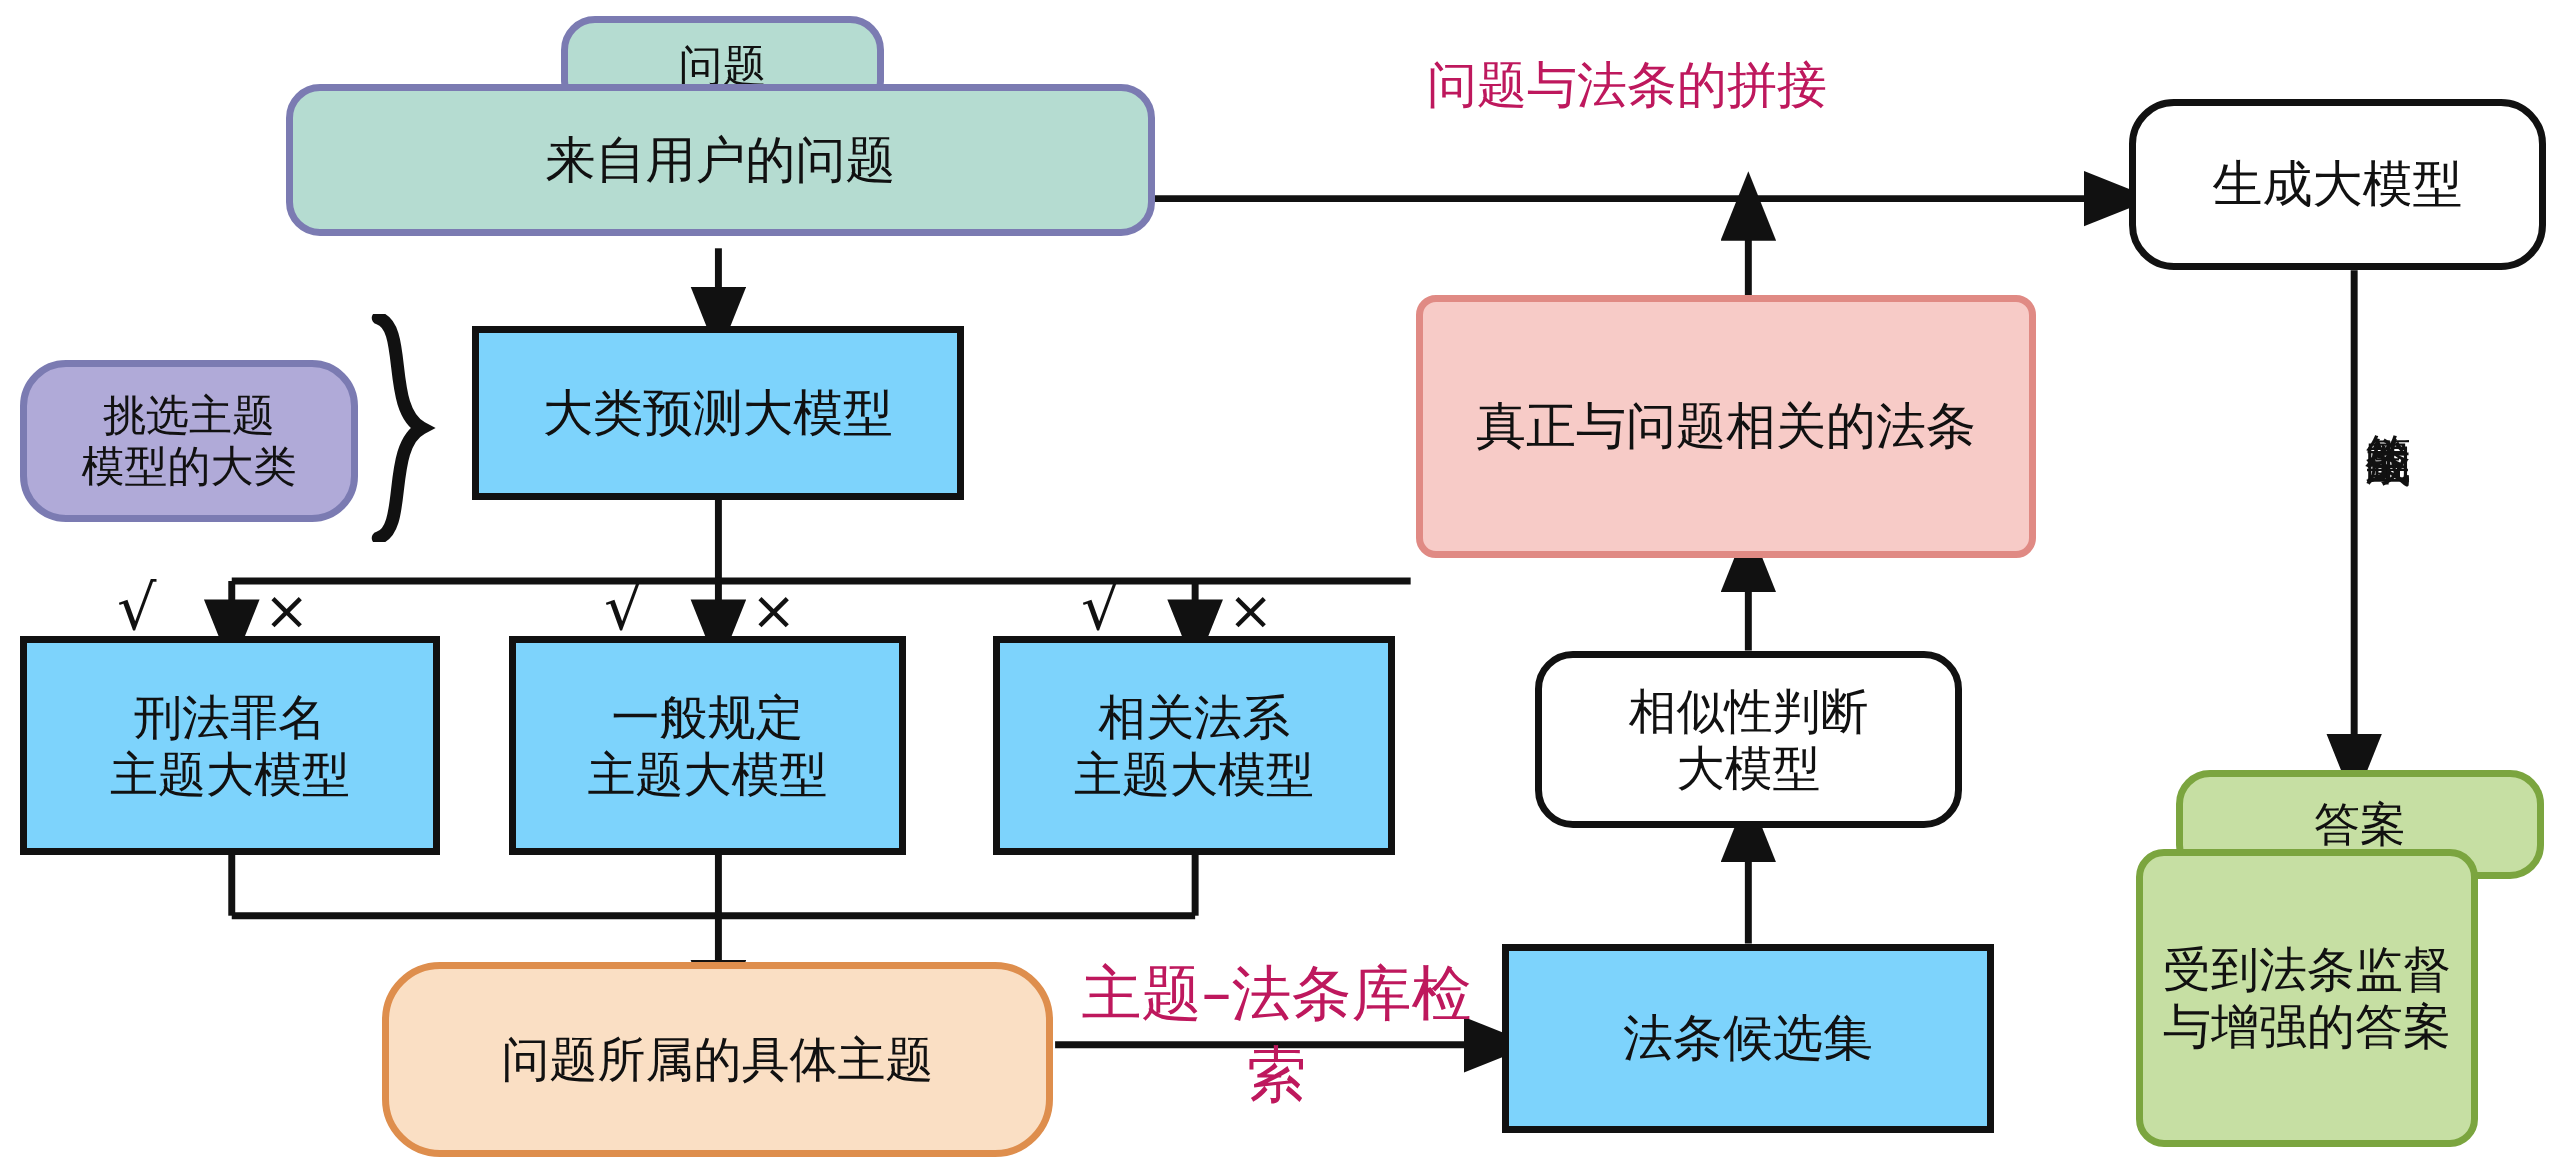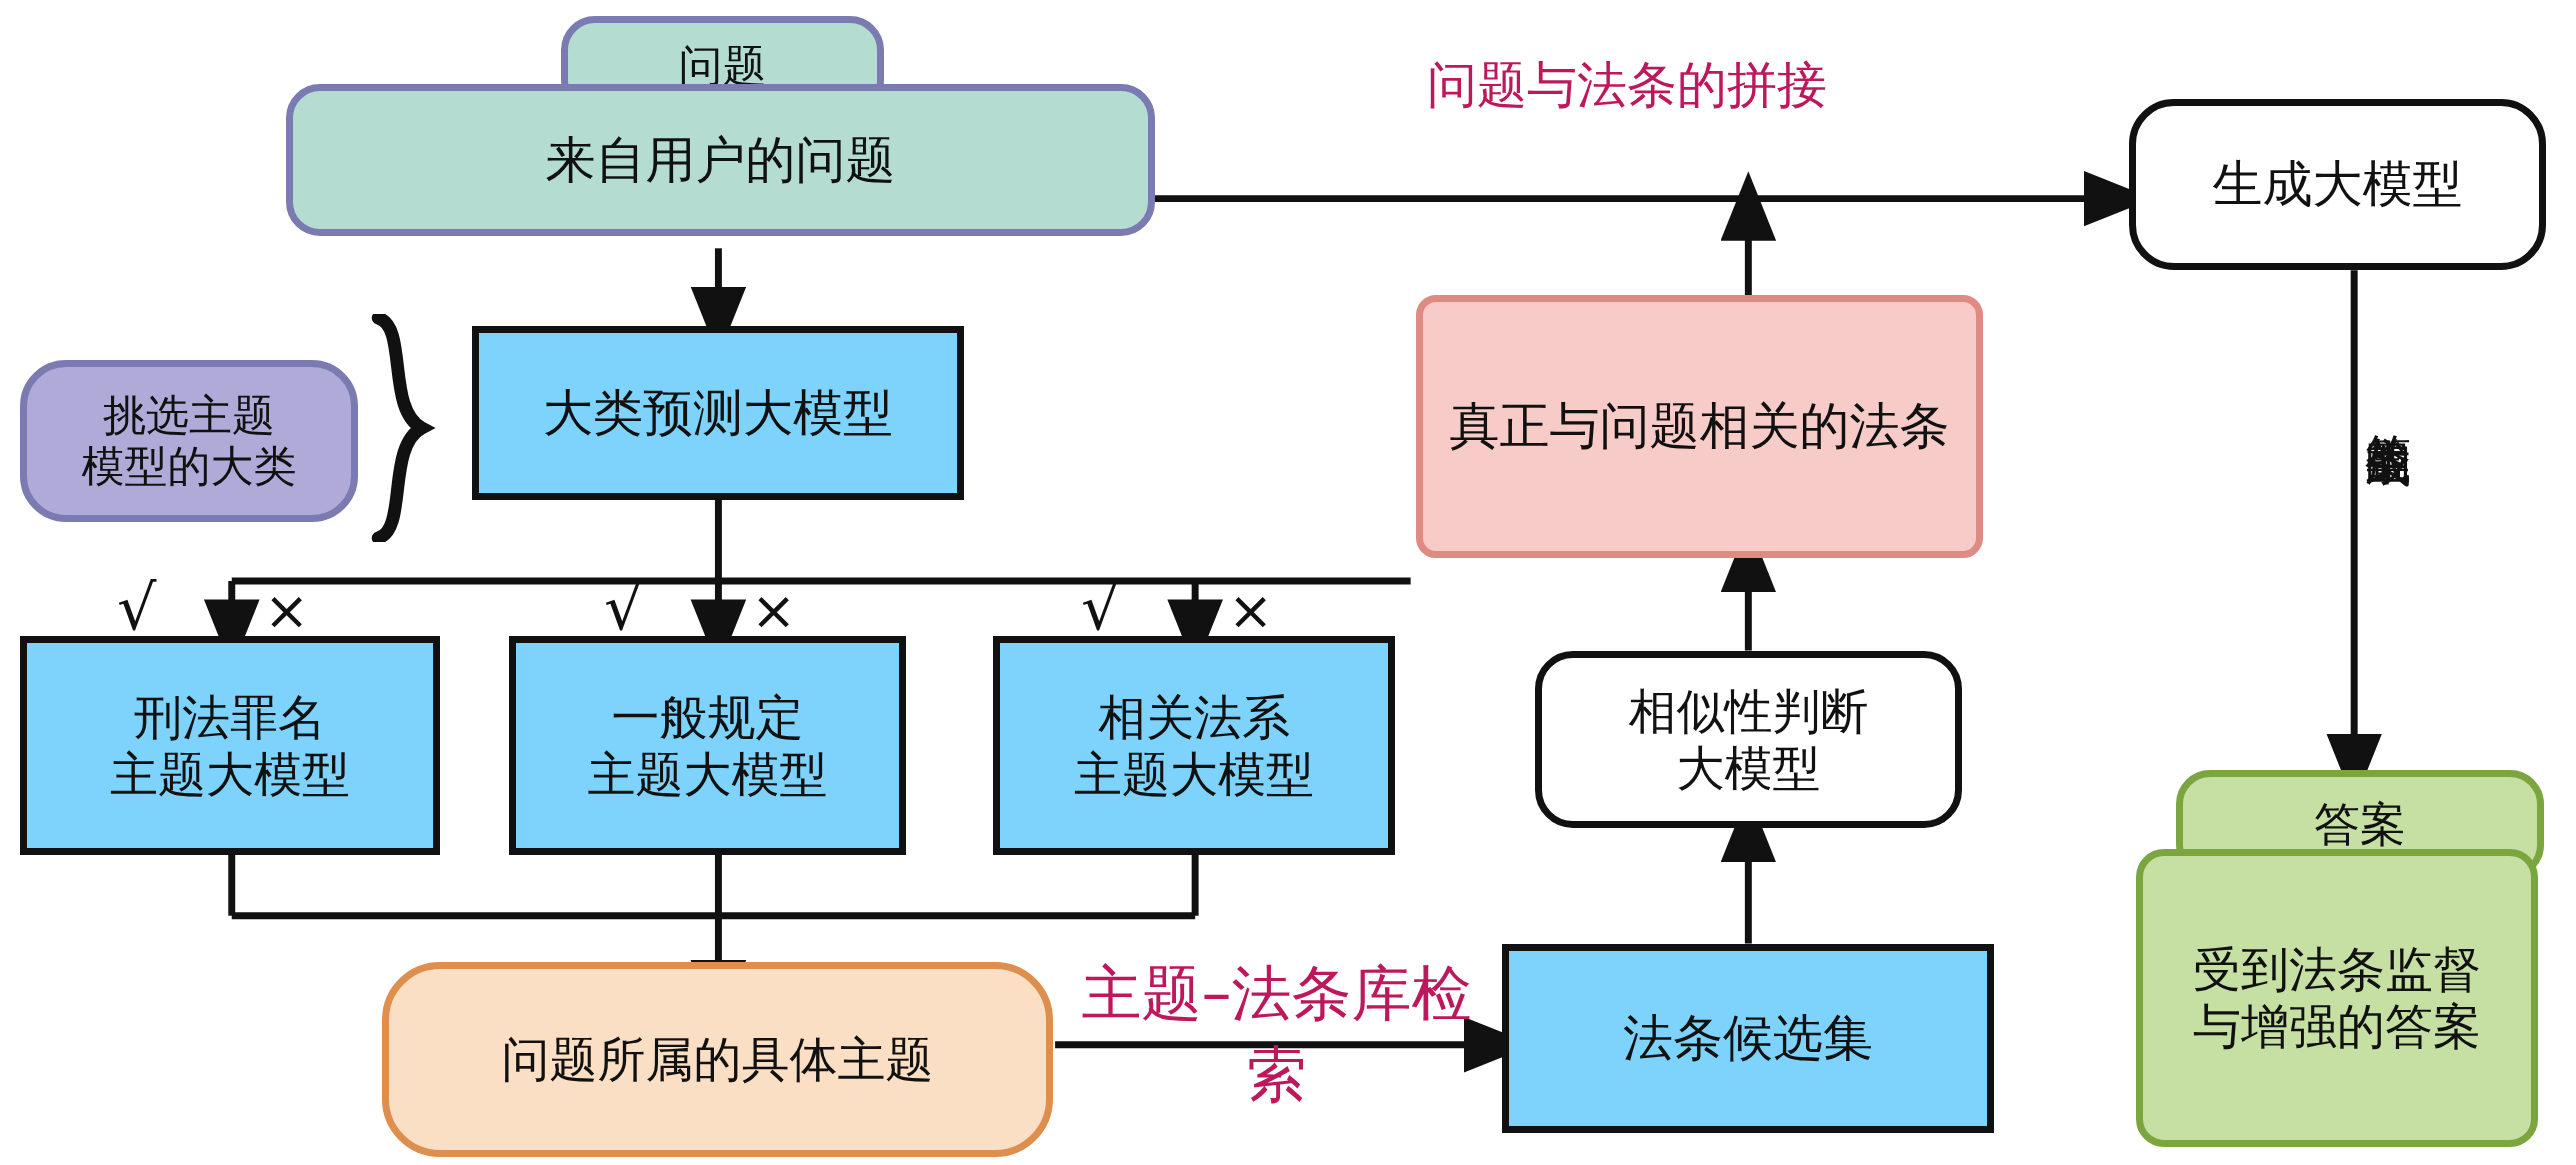--- a/index.html
+++ b/index.html
@@ -113,35 +113,35 @@
 
   <div class="node rrect" style="left:1535px;top:651px;width:427px;height:177px;font-size:48px;">
     <span>相似性判断
 大模型</span>
   </div>
 
   <div class="node rect" style="left:1502px;top:944px;width:492px;height:189px;font-size:50px;">
     <span>法条候选集</span>
   </div>
 
-  <div class="node pink" style="left:1416px;top:295px;width:567px;height:263px;font-size:50px;">
+  <div class="node pink" style="left:1416px;top:295px;width:620px;height:263px;font-size:50px;">
     <span>真正与问题相关的法条</span>
   </div>
 
   <span class="lbl" style="left:1319px;top:52px;width:616px;font-size:50px;">问题与法条的拼接</span>
 
   <div class="node rrect" style="left:2129px;top:99px;width:417px;height:171px;font-size:50px;border-radius:45px;">
     <span>生成大模型</span>
   </div>
 
   <span class="vlbl" style="left:2366px;top:397px;font-size:46px;">答案的生成</span>
 
   <div class="node green" style="left:2176px;top:770px;width:368px;height:109px;font-size:46px;text-align:right;">
     <span>答案</span>
   </div>
 
-  <div class="node green" style="left:2136px;top:849px;width:402px;height:298px;font-size:48px;border-radius:28px;justify-content:center;">
+  <div class="node green" style="left:2136px;top:849px;width:342px;height:298px;font-size:48px;border-radius:28px;justify-content:center;">
     <span>受到法条监督
 与增强的答案</span>
   </div>
 
 </div>
 
 
 </body></html>

